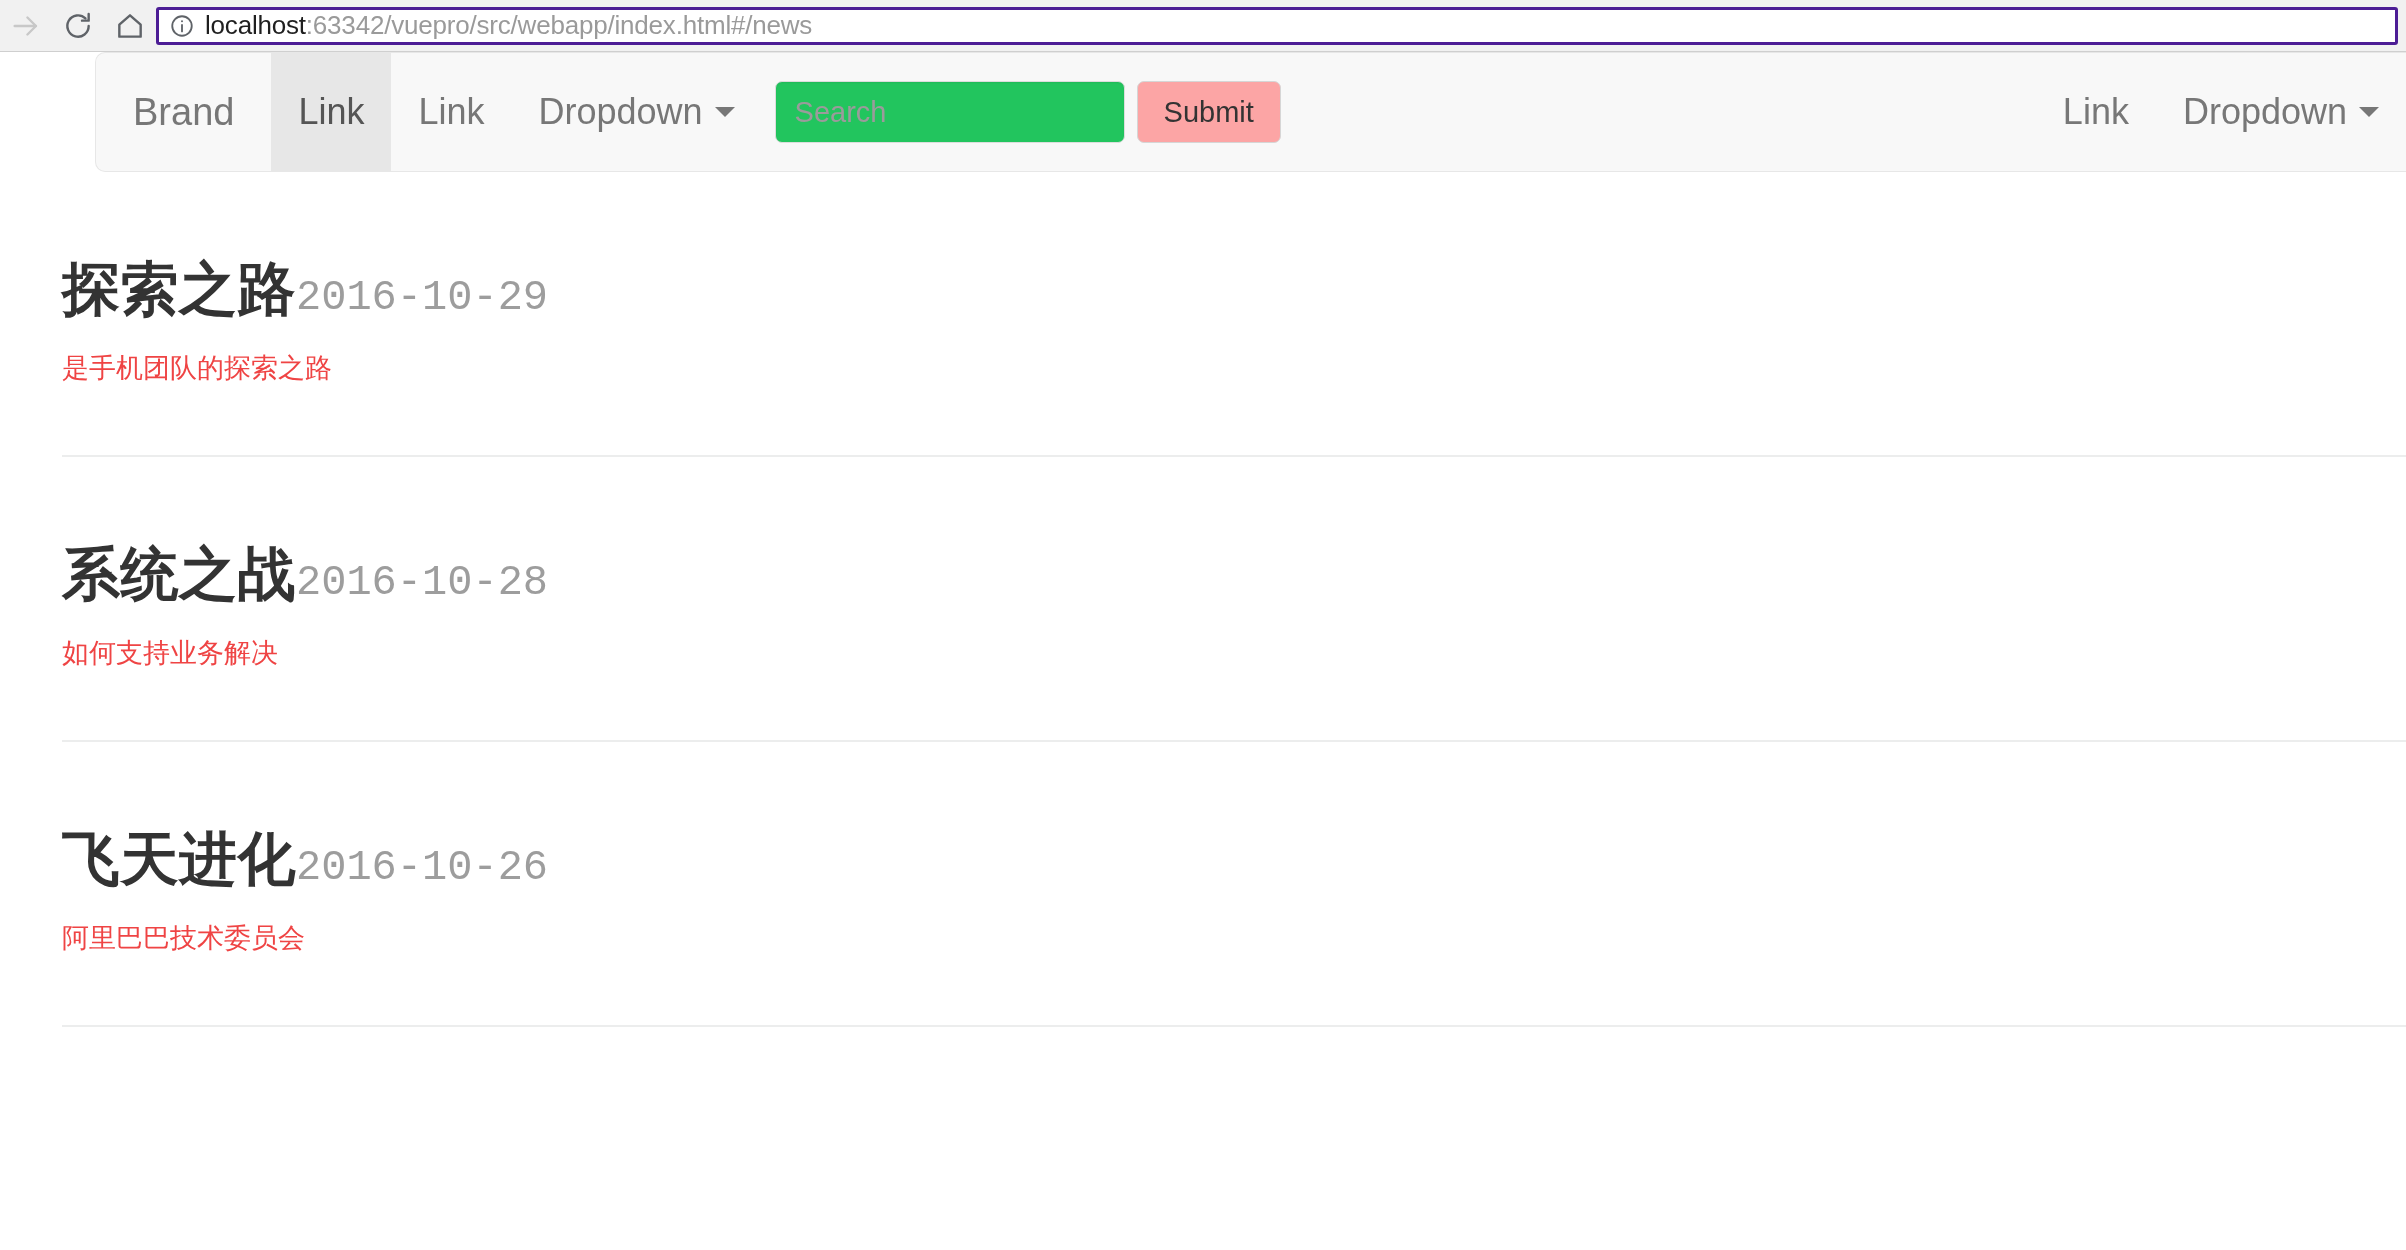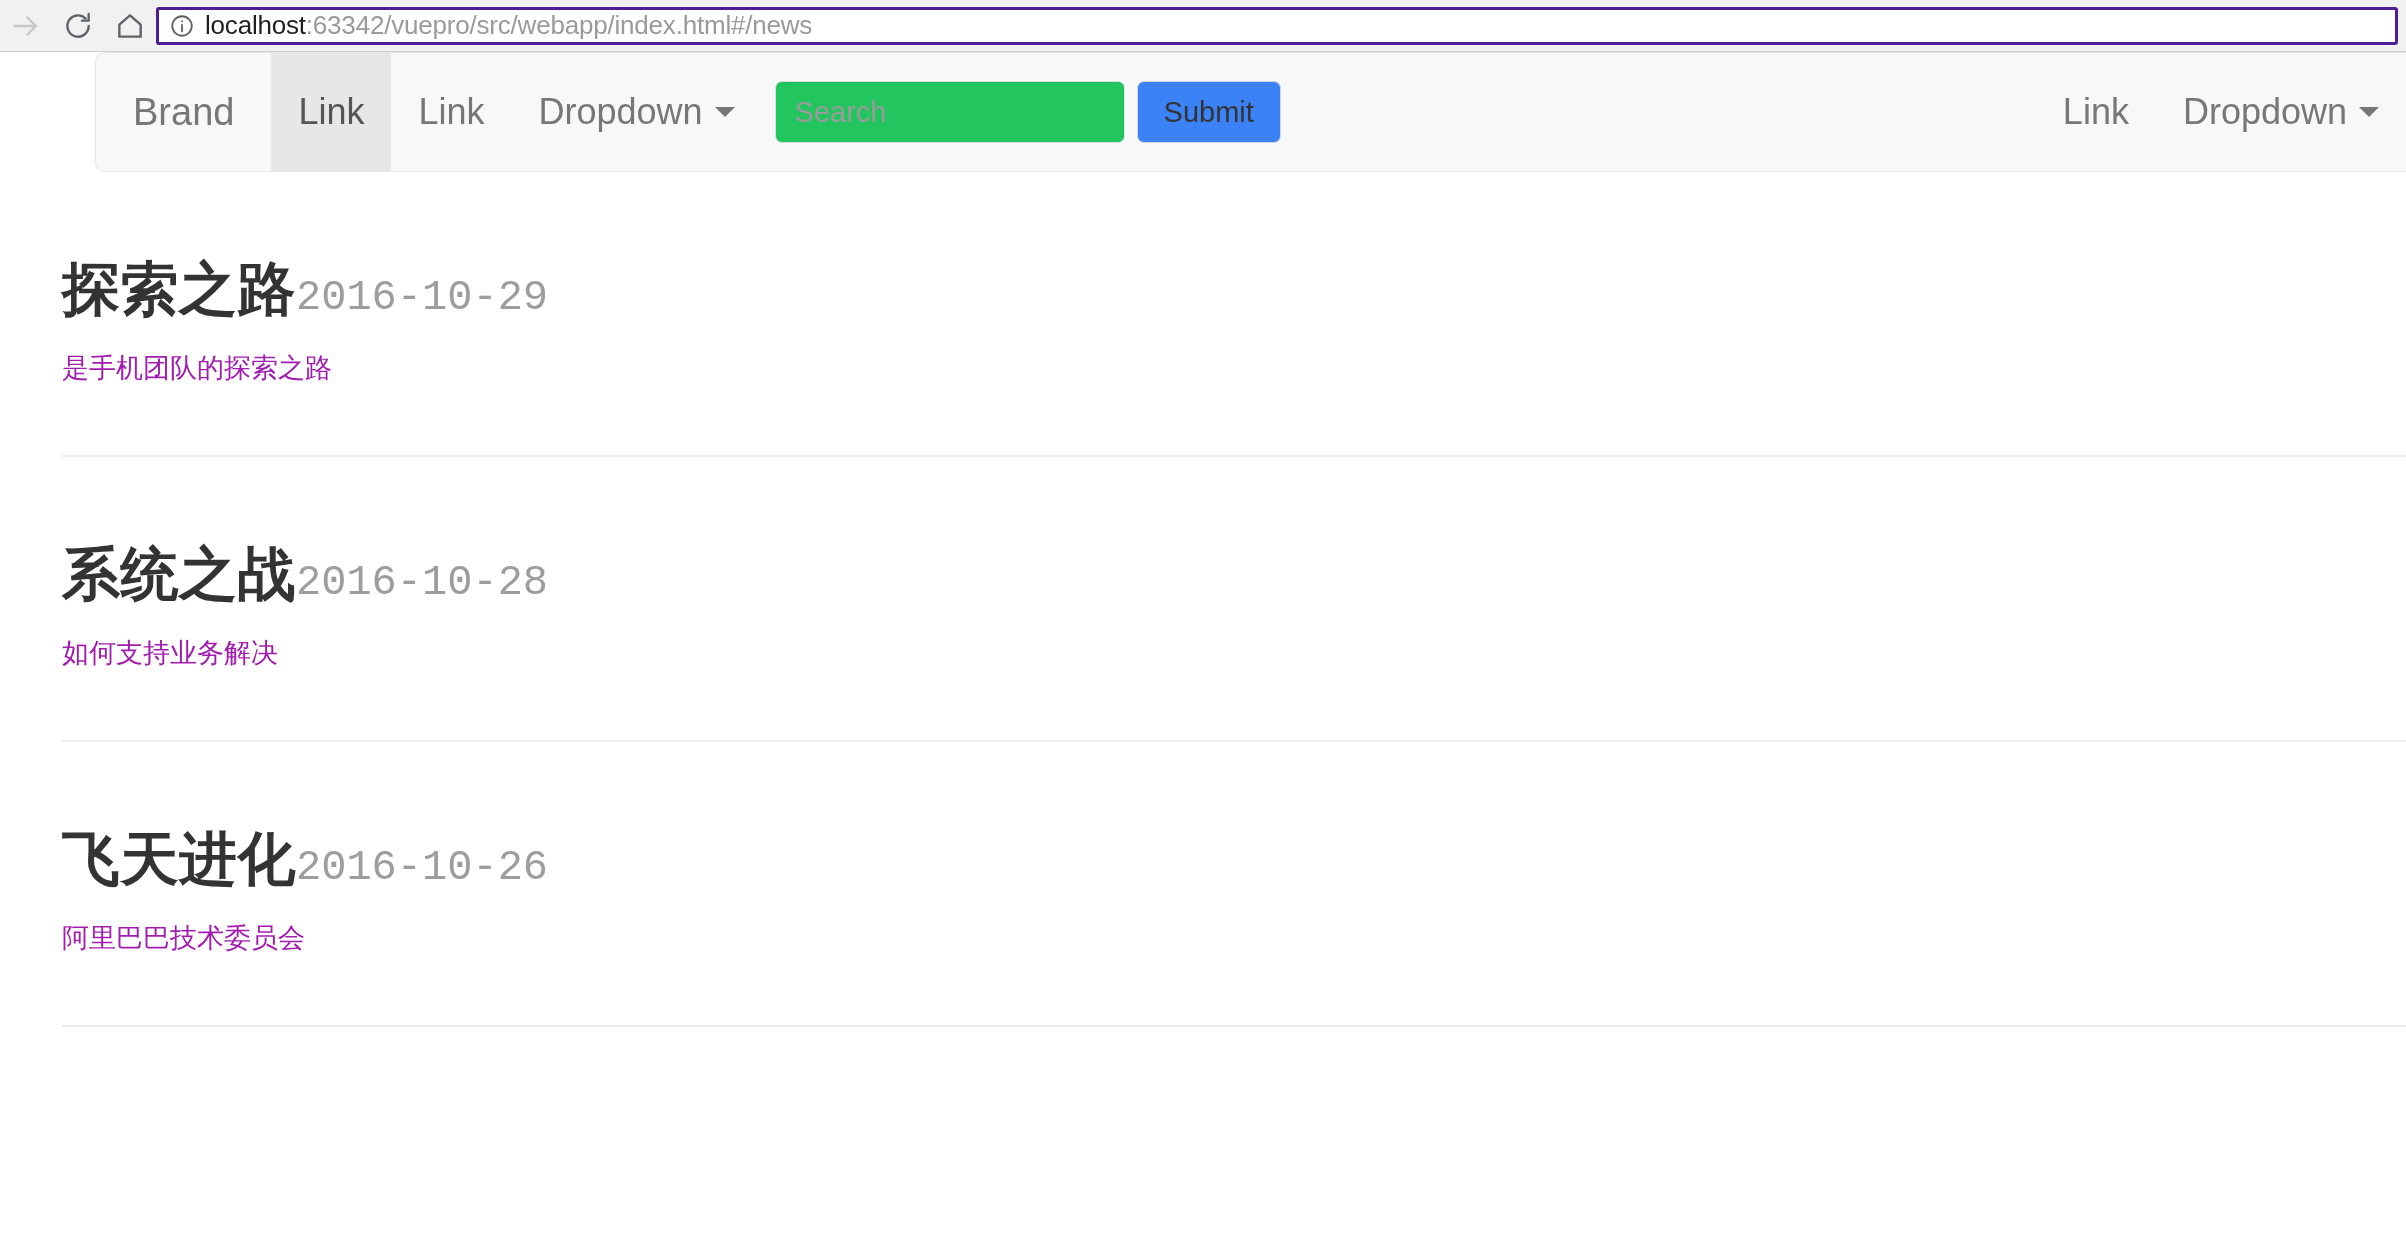--- a/index.html
+++ b/index.html
@@ -130,21 +130,21 @@
     outline: none;
   }
   .search-input::placeholder { color: #9b9b9b; }
   .submit-btn {
     margin-left: 12px;
     height: 62px;
     padding: 0 26px;
     font-size: 29px;
     font-family: "Liberation Sans", "DejaVu Sans", sans-serif;
     color: #333333;
-    background: #3b82f6;
+    background: #fca5a5;
     border: 1px solid #d6d6d6;
     border-radius: 7px;
     cursor: pointer;
     line-height: 1;
   }
 
   
   .news-list {
     position: absolute;
     top: 120px;
@@ -172,21 +172,21 @@
   }
   .news-date {
     font-size: 42px;
     color: #9d9d9d;
     line-height: 1;
     white-space: nowrap;
     font-family: Liberation Mono, monospace;
   }
   .news-desc {
     font-size: 27px;
-    color: #a21caf;
+    color: #ef4444;
     line-height: 1;
     padding-top: 36px;
     padding-bottom: 73px;
     white-space: nowrap;
     font-family: Liberation Serif, serif;
   }
 </style>
 </head>
 <body>
 

